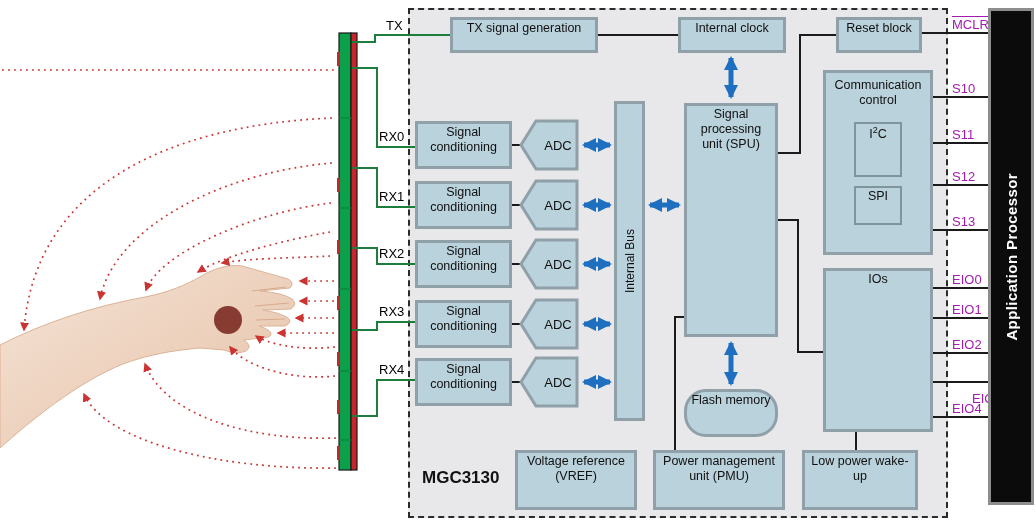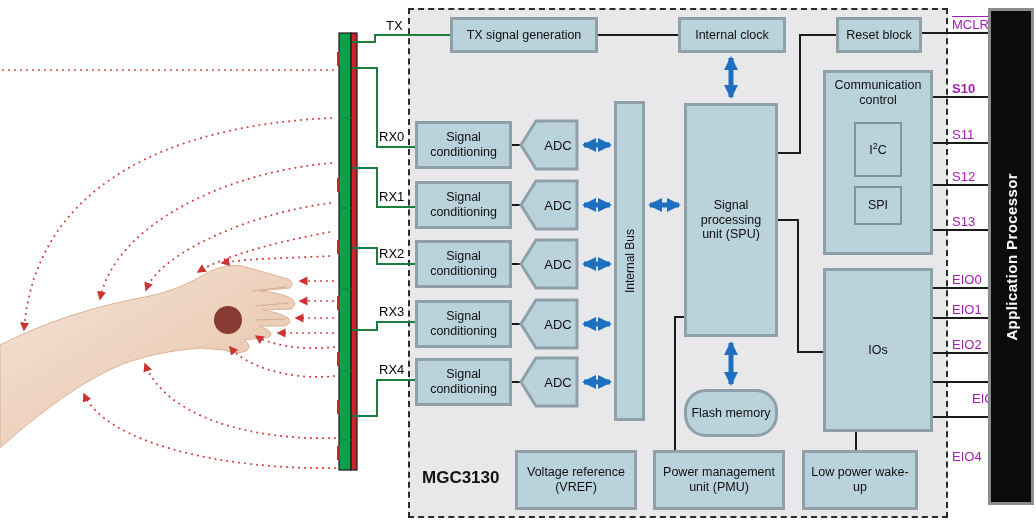--- a/index.html
+++ b/index.html
@@ -1,21 +1,21 @@
 <!DOCTYPE html>
 <html><head>
 <meta charset="utf-8">
 <style>
   html,body{margin:0;padding:0;background:#fff;font-family:"Liberation Sans",sans-serif;}
   #stage{position:relative;width:1036px;height:521px;background:#ffffff;overflow:hidden;}
   #chip-area{position:absolute;left:408px;top:8px;width:540px;height:510px;
              background:#e8e8eb;border:2px dashed #2b2b2b;box-sizing:border-box;}
   svg.layer{position:absolute;left:0;top:0;width:1036px;height:521px;}
   .box{position:absolute;background:#bad2dc;border:3px solid #8fa0a8;box-sizing:border-box;
-       display:flex;align-items:center;justify-content:center;text-align:center;
+       display:flex;justify-content:center;text-align:center;
        font-size:12.5px;line-height:1.18;color:#101010;padding:1px 2px;}
   .box.inner{border-width:2px;border-color:#7f949c;font-size:12.5px;}
   .vtext{writing-mode:vertical-rl;transform:rotate(180deg);}
   .lbl{position:absolute;font-size:13px;color:#000;white-space:nowrap;}
   .pin-lbl{position:absolute;font-size:13px;color:#a21caf;white-space:nowrap;}
   .overbar{text-decoration:overline;}
   .chipname{position:absolute;font-size:17px;font-weight:bold;color:#111;}
   #app-proc{position:absolute;left:988px;top:8px;width:46px;height:497px;background:#0b0b0b;
             border:3px solid #8d8d8d;box-sizing:border-box;display:flex;align-items:center;justify-content:center;}
   #app-proc span{color:#ffffff;font-weight:bold;font-size:15px;letter-spacing:.4px;}
@@ -211,27 +211,27 @@
   <span class="chipname" style="left:422px;top:468px;">MGC3130</span>
 
   <span class="lbl" style="left:386px;top:18px;">TX</span>
   <span class="lbl" style="left:379px;top:129px;">RX0</span>
   <span class="lbl" style="left:379px;top:189px;">RX1</span>
   <span class="lbl" style="left:379px;top:246px;">RX2</span>
   <span class="lbl" style="left:379px;top:304px;">RX3</span>
   <span class="lbl" style="left:379px;top:362px;">RX4</span>
 
   <span class="pin-lbl overbar" style="left:952px;top:17px;">MCLR</span>
-  <span class="pin-lbl" style="left:952px;top:81px;font-weight:bold;">S10</span>
+  <span class="pin-lbl" style="left:952px;top:81px;">S10</span>
   <span class="pin-lbl" style="left:952px;top:127px;">S11</span>
   <span class="pin-lbl" style="left:952px;top:169px;">S12</span>
   <span class="pin-lbl" style="left:952px;top:214px;">S13</span>
   <span class="pin-lbl" style="left:952px;top:272px;">EIO0</span>
   <span class="pin-lbl" style="left:952px;top:302px;">EIO1</span>
   <span class="pin-lbl" style="left:952px;top:337px;">EIO2</span>
   <span class="pin-lbl" style="left:972px;top:366px;margin-top:25px;">EIO3</span>
-  <span class="pin-lbl" style="left:952px;top:401px;margin-top:48px;">EIO4</span>
+  <span class="pin-lbl" style="left:952px;top:401px;">EIO4</span>
 
   <div id="app-proc">
     <span class="vtext">Application Processor</span>
   </div>
 
 </div>
 
 </body></html>

